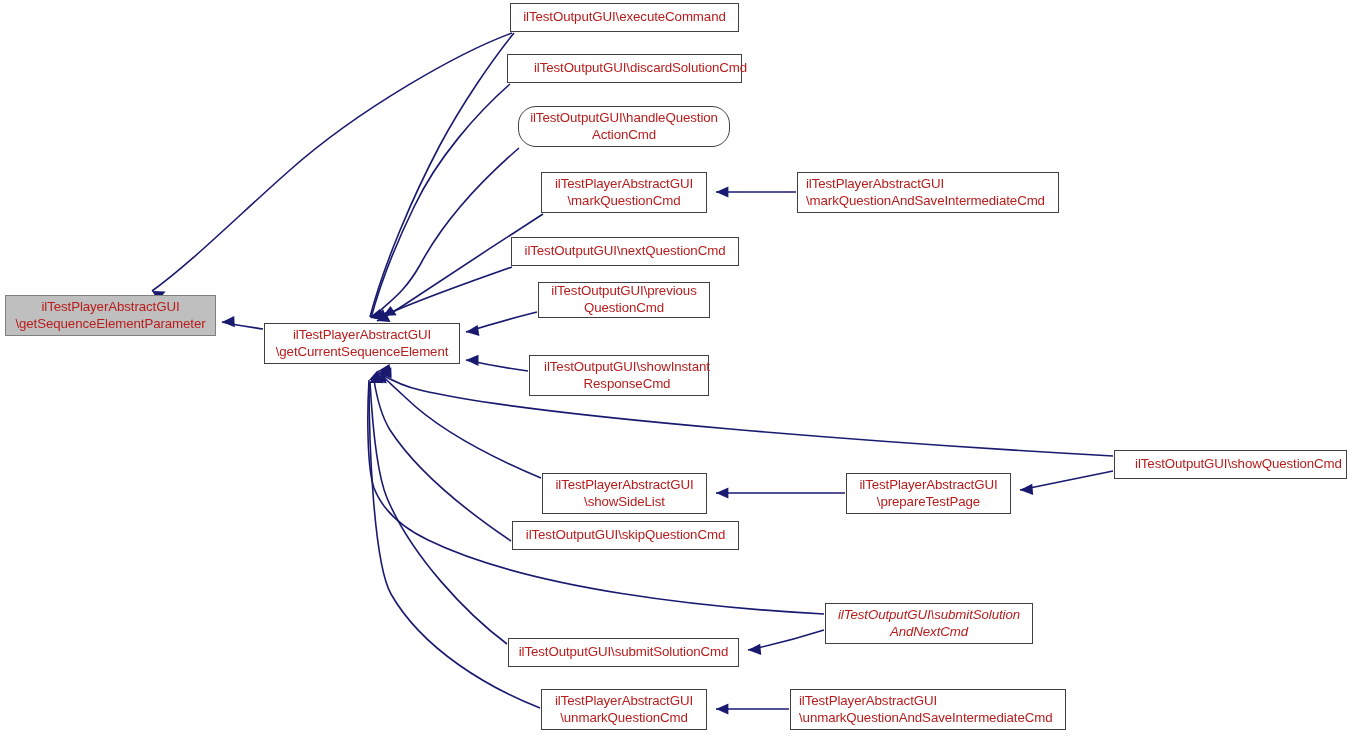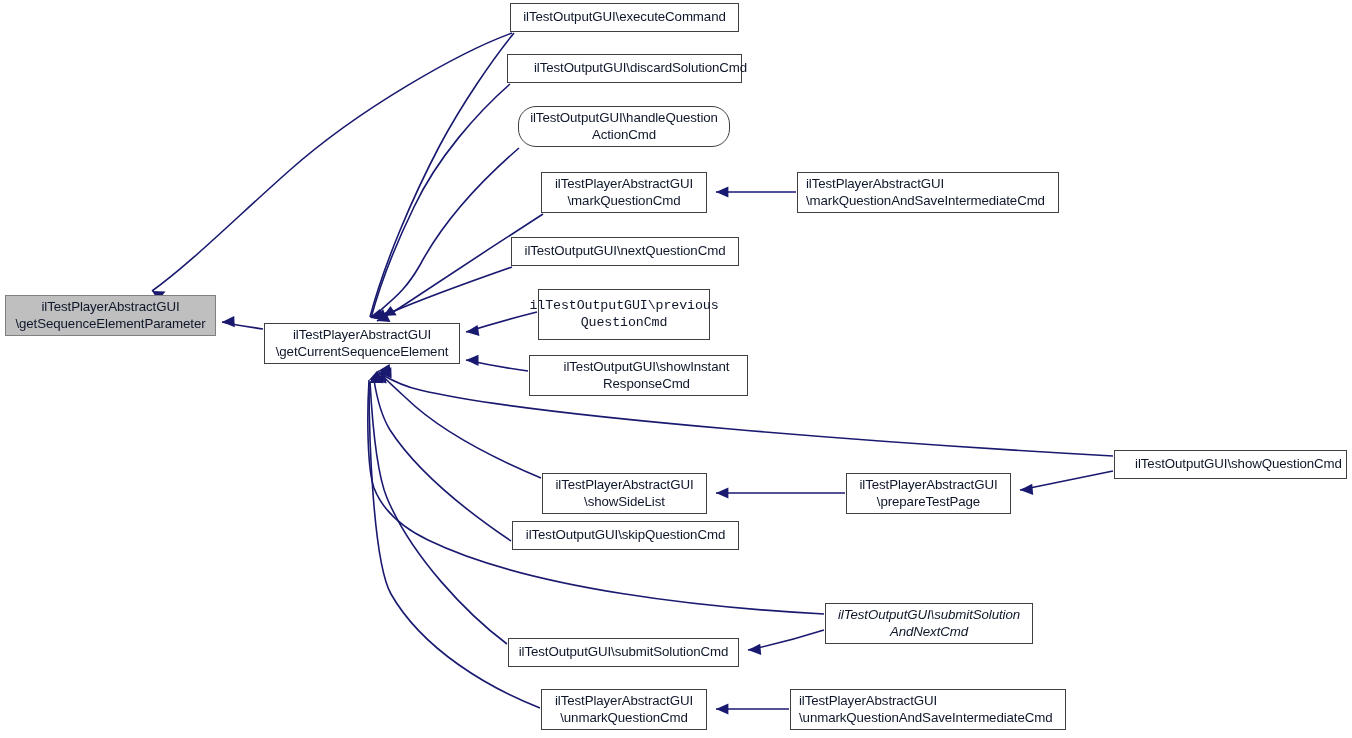--- a/index.html
+++ b/index.html
@@ -33,21 +33,21 @@
     stroke: none;
   }
   .node {
     position: absolute;
     box-sizing: border-box;
     background: #ffffff;
     border: 1px solid #404040;
     display: flex;
     align-items: center;
     justify-content: center;
-    color: #0f172a;
+    color: #b91c1c;
     font-size: 13.3px;
     line-height: 16.6px;
     letter-spacing: -0.1px;
     text-align: center;
     white-space: pre;
     cursor: default;
   }
   .node.highlight {
     background: #bfbfbf;
     border: 1px solid #808080;
@@ -154,23 +154,23 @@
 \getCurrentSequenceElement</span></div>
       <div class="node" style="left: 510px; top: 3px; width: 229px; height: 29px; background: rgb(255, 255, 255); border-color: rgb(64, 64, 64);"><span class="node-label">ilTestOutputGUI\executeCommand</span></div>
       <div class="node" style="left: 507px; top: 54px; width: 235px; height: 29px; background: rgb(255, 255, 255); border-color: rgb(64, 64, 64); padding-left: 32px;"><span class="node-label">ilTestOutputGUI\discardSolutionCmd</span></div>
       <div class="node" style="left: 518px; top: 106px; width: 212px; height: 41px; background: rgb(255, 255, 255); border-color: rgb(64, 64, 64); border-radius: 18px;"><span class="node-label">ilTestOutputGUI\handleQuestion
 ActionCmd</span></div>
       <div class="node" style="left: 541px; top: 172px; width: 166px; height: 41px; background: rgb(255, 255, 255); border-color: rgb(64, 64, 64);"><span class="node-label">ilTestPlayerAbstractGUI
 \markQuestionCmd</span></div>
       <div class="node left-text" style="left: 797px; top: 172px; width: 262px; height: 41px; background: rgb(255, 255, 255); border-color: rgb(64, 64, 64);"><span class="node-label">ilTestPlayerAbstractGUI
 \markQuestionAndSaveIntermediateCmd</span></div>
       <div class="node" style="left: 511px; top: 237px; width: 228px; height: 29px; background: rgb(255, 255, 255); border-color: rgb(64, 64, 64);"><span class="node-label">ilTestOutputGUI\nextQuestionCmd</span></div>
-      <div class="node" style="left: 538px; top: 289px; width: 172px; height: 51px; background: rgb(255, 255, 255); border-color: rgb(64, 64, 64); font-family: Liberation Mono, monospace;"><span class="node-label">ilTestOutputGUI\previous
+      <div class="node" style="left: 538px; top: 282px; width: 172px; height: 36px; background: rgb(255, 255, 255); border-color: rgb(64, 64, 64);"><span class="node-label">ilTestOutputGUI\previous
 QuestionCmd</span></div>
-      <div class="node" style="left: 529px; top: 355px; width: 219px; height: 41px; background: rgb(255, 255, 255); border-color: rgb(64, 64, 64); padding-left: 16px;"><span class="node-label">ilTestOutputGUI\showInstant
+      <div class="node" style="left: 529px; top: 355px; width: 180px; height: 41px; background: rgb(255, 255, 255); border-color: rgb(64, 64, 64); padding-left: 16px;"><span class="node-label">ilTestOutputGUI\showInstant
 ResponseCmd</span></div>
       <div class="node" style="left: 542px; top: 473px; width: 165px; height: 41px; background: rgb(255, 255, 255); border-color: rgb(64, 64, 64);"><span class="node-label">ilTestPlayerAbstractGUI
 \showSideList</span></div>
       <div class="node" style="left: 846px; top: 473px; width: 165px; height: 41px; background: rgb(255, 255, 255); border-color: rgb(64, 64, 64);"><span class="node-label">ilTestPlayerAbstractGUI
 \prepareTestPage</span></div>
       <div class="node" style="left: 1114px; top: 450px; width: 233px; height: 29px; background: rgb(255, 255, 255); border-color: rgb(64, 64, 64); padding-left: 16px;"><span class="node-label">ilTestOutputGUI\showQuestionCmd</span></div>
       <div class="node" style="left: 512px; top: 521px; width: 227px; height: 29px; background: rgb(255, 255, 255); border-color: rgb(64, 64, 64);"><span class="node-label">ilTestOutputGUI\skipQuestionCmd</span></div>
       <div class="node" style="left: 825px; top: 603px; width: 208px; height: 41px; background: rgb(255, 255, 255); border-color: rgb(64, 64, 64); font-style: italic;"><span class="node-label">ilTestOutputGUI\submitSolution
 AndNextCmd</span></div>
       <div class="node" style="left: 508px; top: 638px; width: 231px; height: 29px; background: rgb(255, 255, 255); border-color: rgb(64, 64, 64);"><span class="node-label">ilTestOutputGUI\submitSolutionCmd</span></div>

